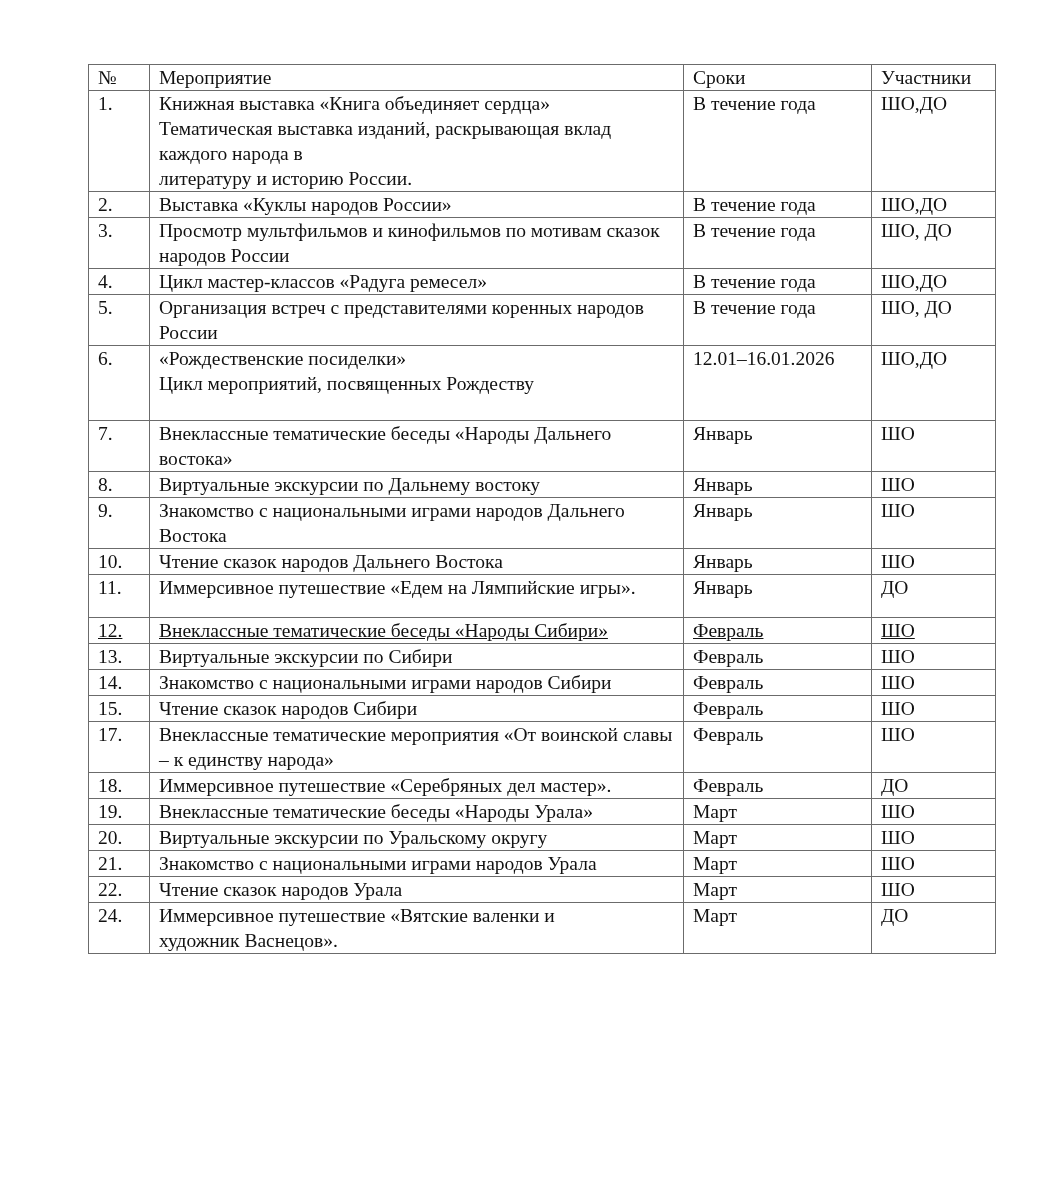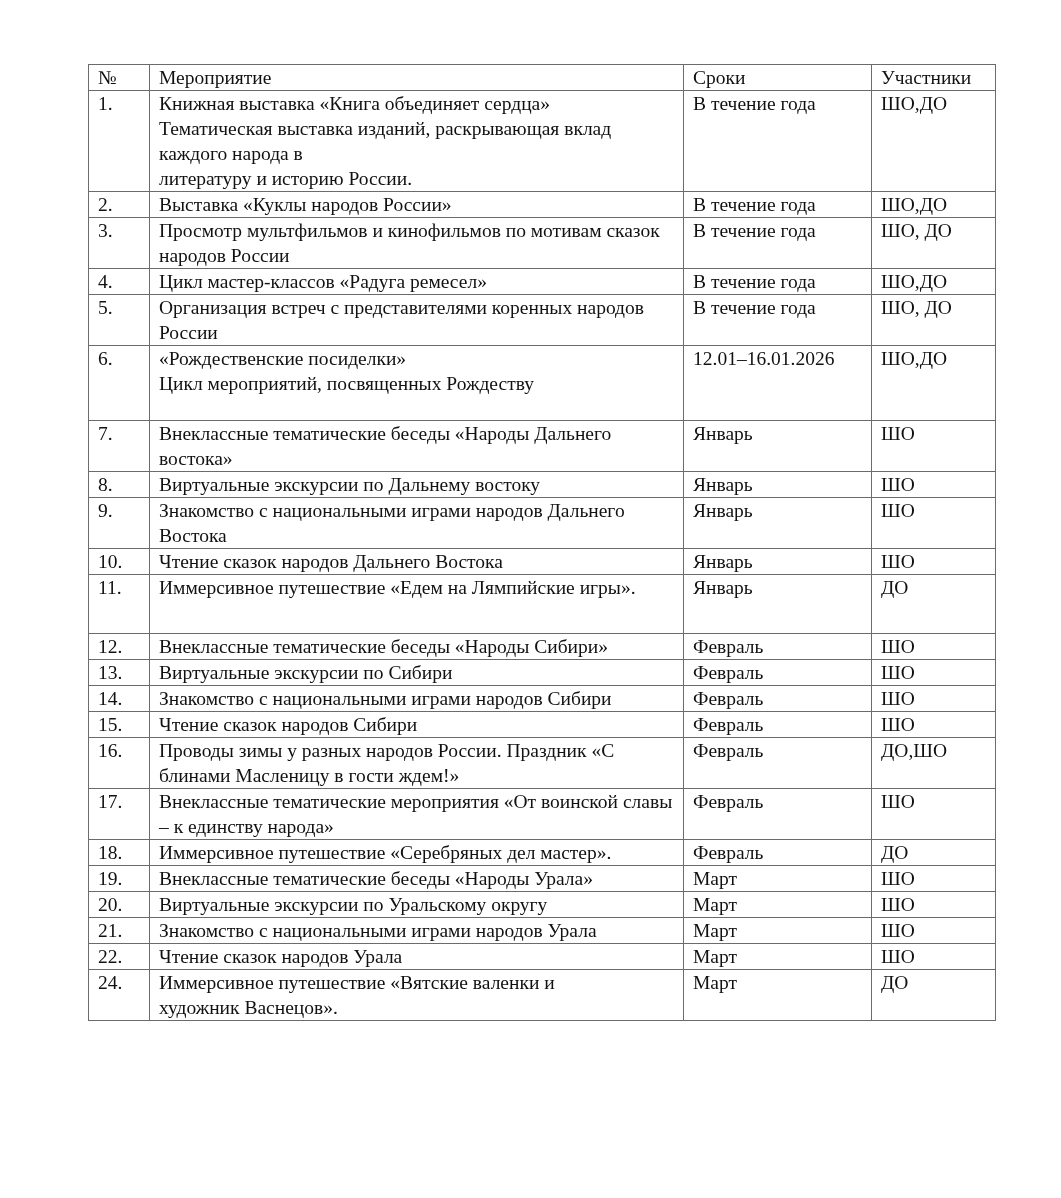--- a/index.html
+++ b/index.html
@@ -116,29 +116,29 @@
         <td>ШО</td>
       </tr>
       <tr style="height: 25px;">
         <td class="num">10.</td>
         <td class="event">
           <span class="line">Чтение сказок народов Дальнего Востока</span>
         </td>
         <td>Январь</td>
         <td>ШО</td>
       </tr>
-      <tr style="height: 59px;">
+      <tr style="height: 43px;">
         <td class="num">11.</td>
         <td class="event">
           <span class="line">Иммерсивное  путешествие «Едем на Лямпийские игры».</span>
         </td>
         <td>Январь</td>
         <td>ДО</td>
       </tr>
-      <tr style="height: 25px;">
+      <tr style="height: 25px; text-decoration: underline;">
         <td class="num">12.</td>
         <td class="event">
           <span class="line">Внеклассные тематические беседы «Народы Сибири»</span>
         </td>
         <td>Февраль</td>
         <td>ШО</td>
       </tr>
       <tr style="height: 25px; font-family: Liberation Serif, serif;">
         <td class="num">13.</td>
         <td class="event">
@@ -155,28 +155,20 @@
         <td>Февраль</td>
         <td>ШО</td>
       </tr>
       <tr style="height: 26px;">
         <td class="num">15.</td>
         <td class="event">
           <span class="line">Чтение сказок народов Сибири</span>
         </td>
         <td>Февраль</td>
         <td>ШО</td>
-      </tr>
-      <tr style="height: 50px;">
-        <td class="num">16.</td>
-        <td class="event">
-          <span class="line">Проводы зимы у разных народов России. Праздник «С блинами Масленицу в гости ждем!»</span>
-        </td>
-        <td>Февраль</td>
-        <td>ДО,ШО</td>
       </tr>
       <tr style="height: 50px;">
         <td class="num">17.</td>
         <td class="event">
           <span class="line">Внеклассные тематические мероприятия «От воинской славы – к единству народа»</span>
         </td>
         <td>Февраль</td>
         <td>ШО</td>
       </tr>
       <tr style="height: 26px;">

